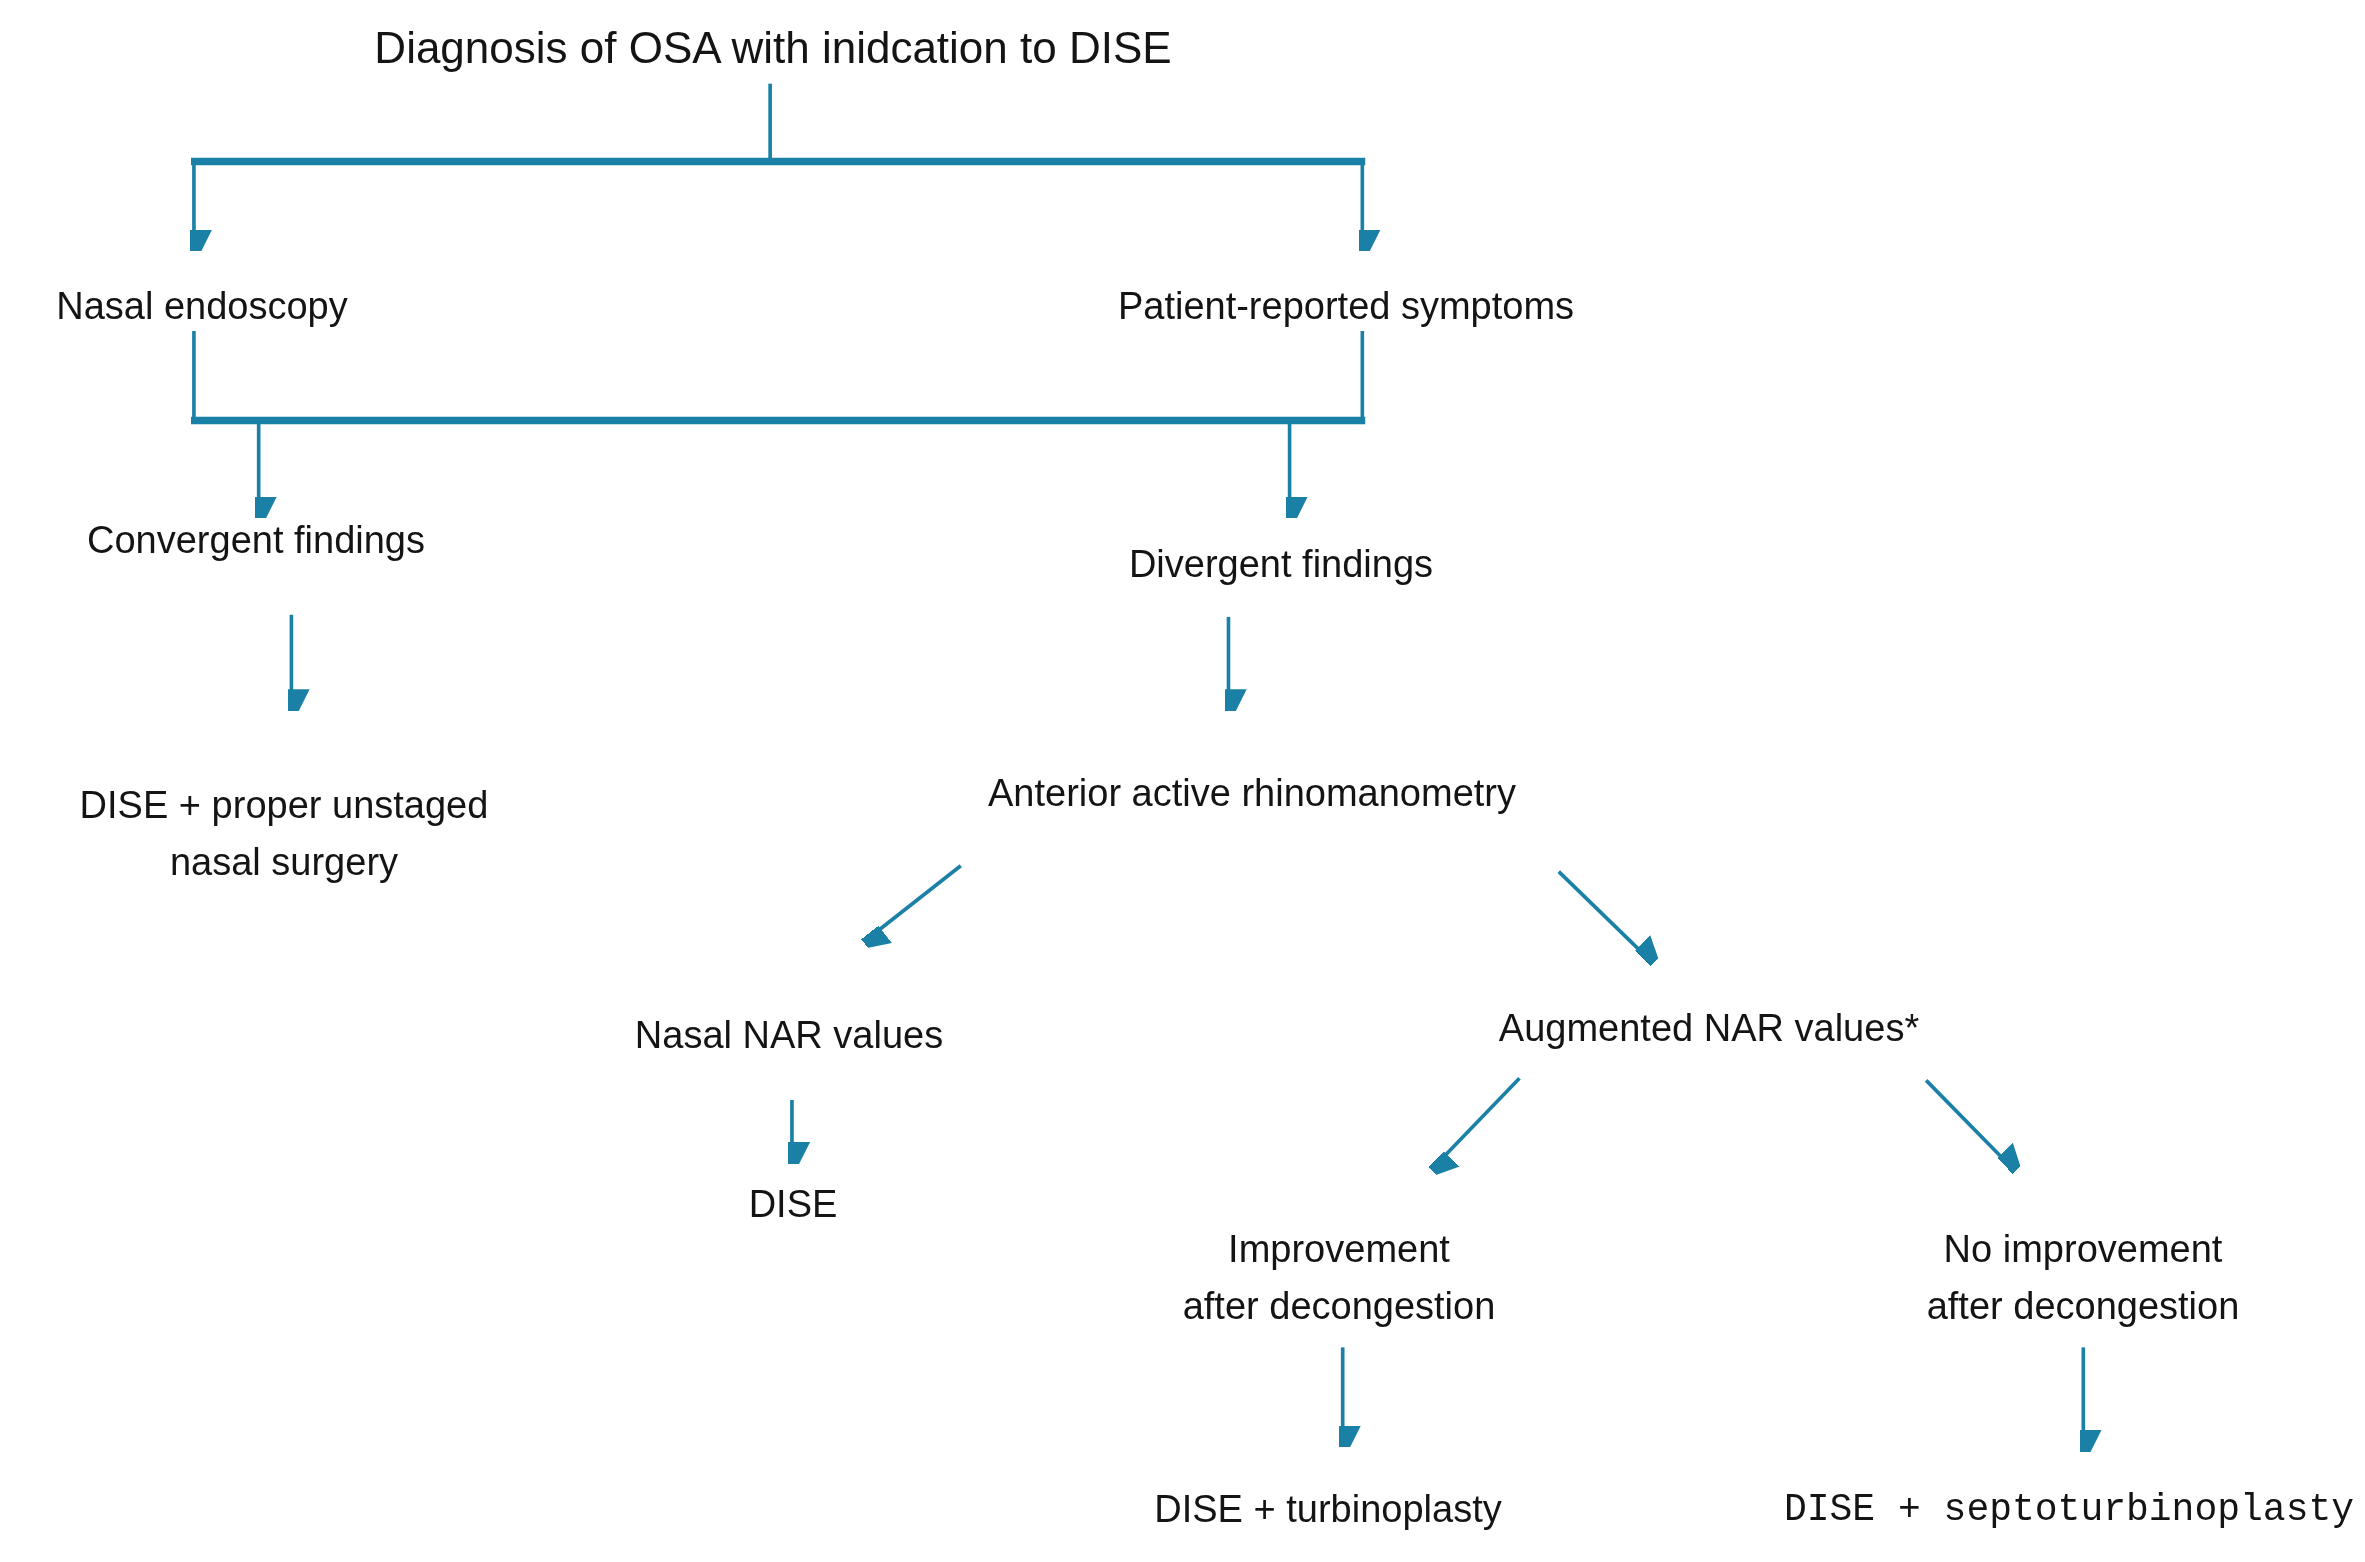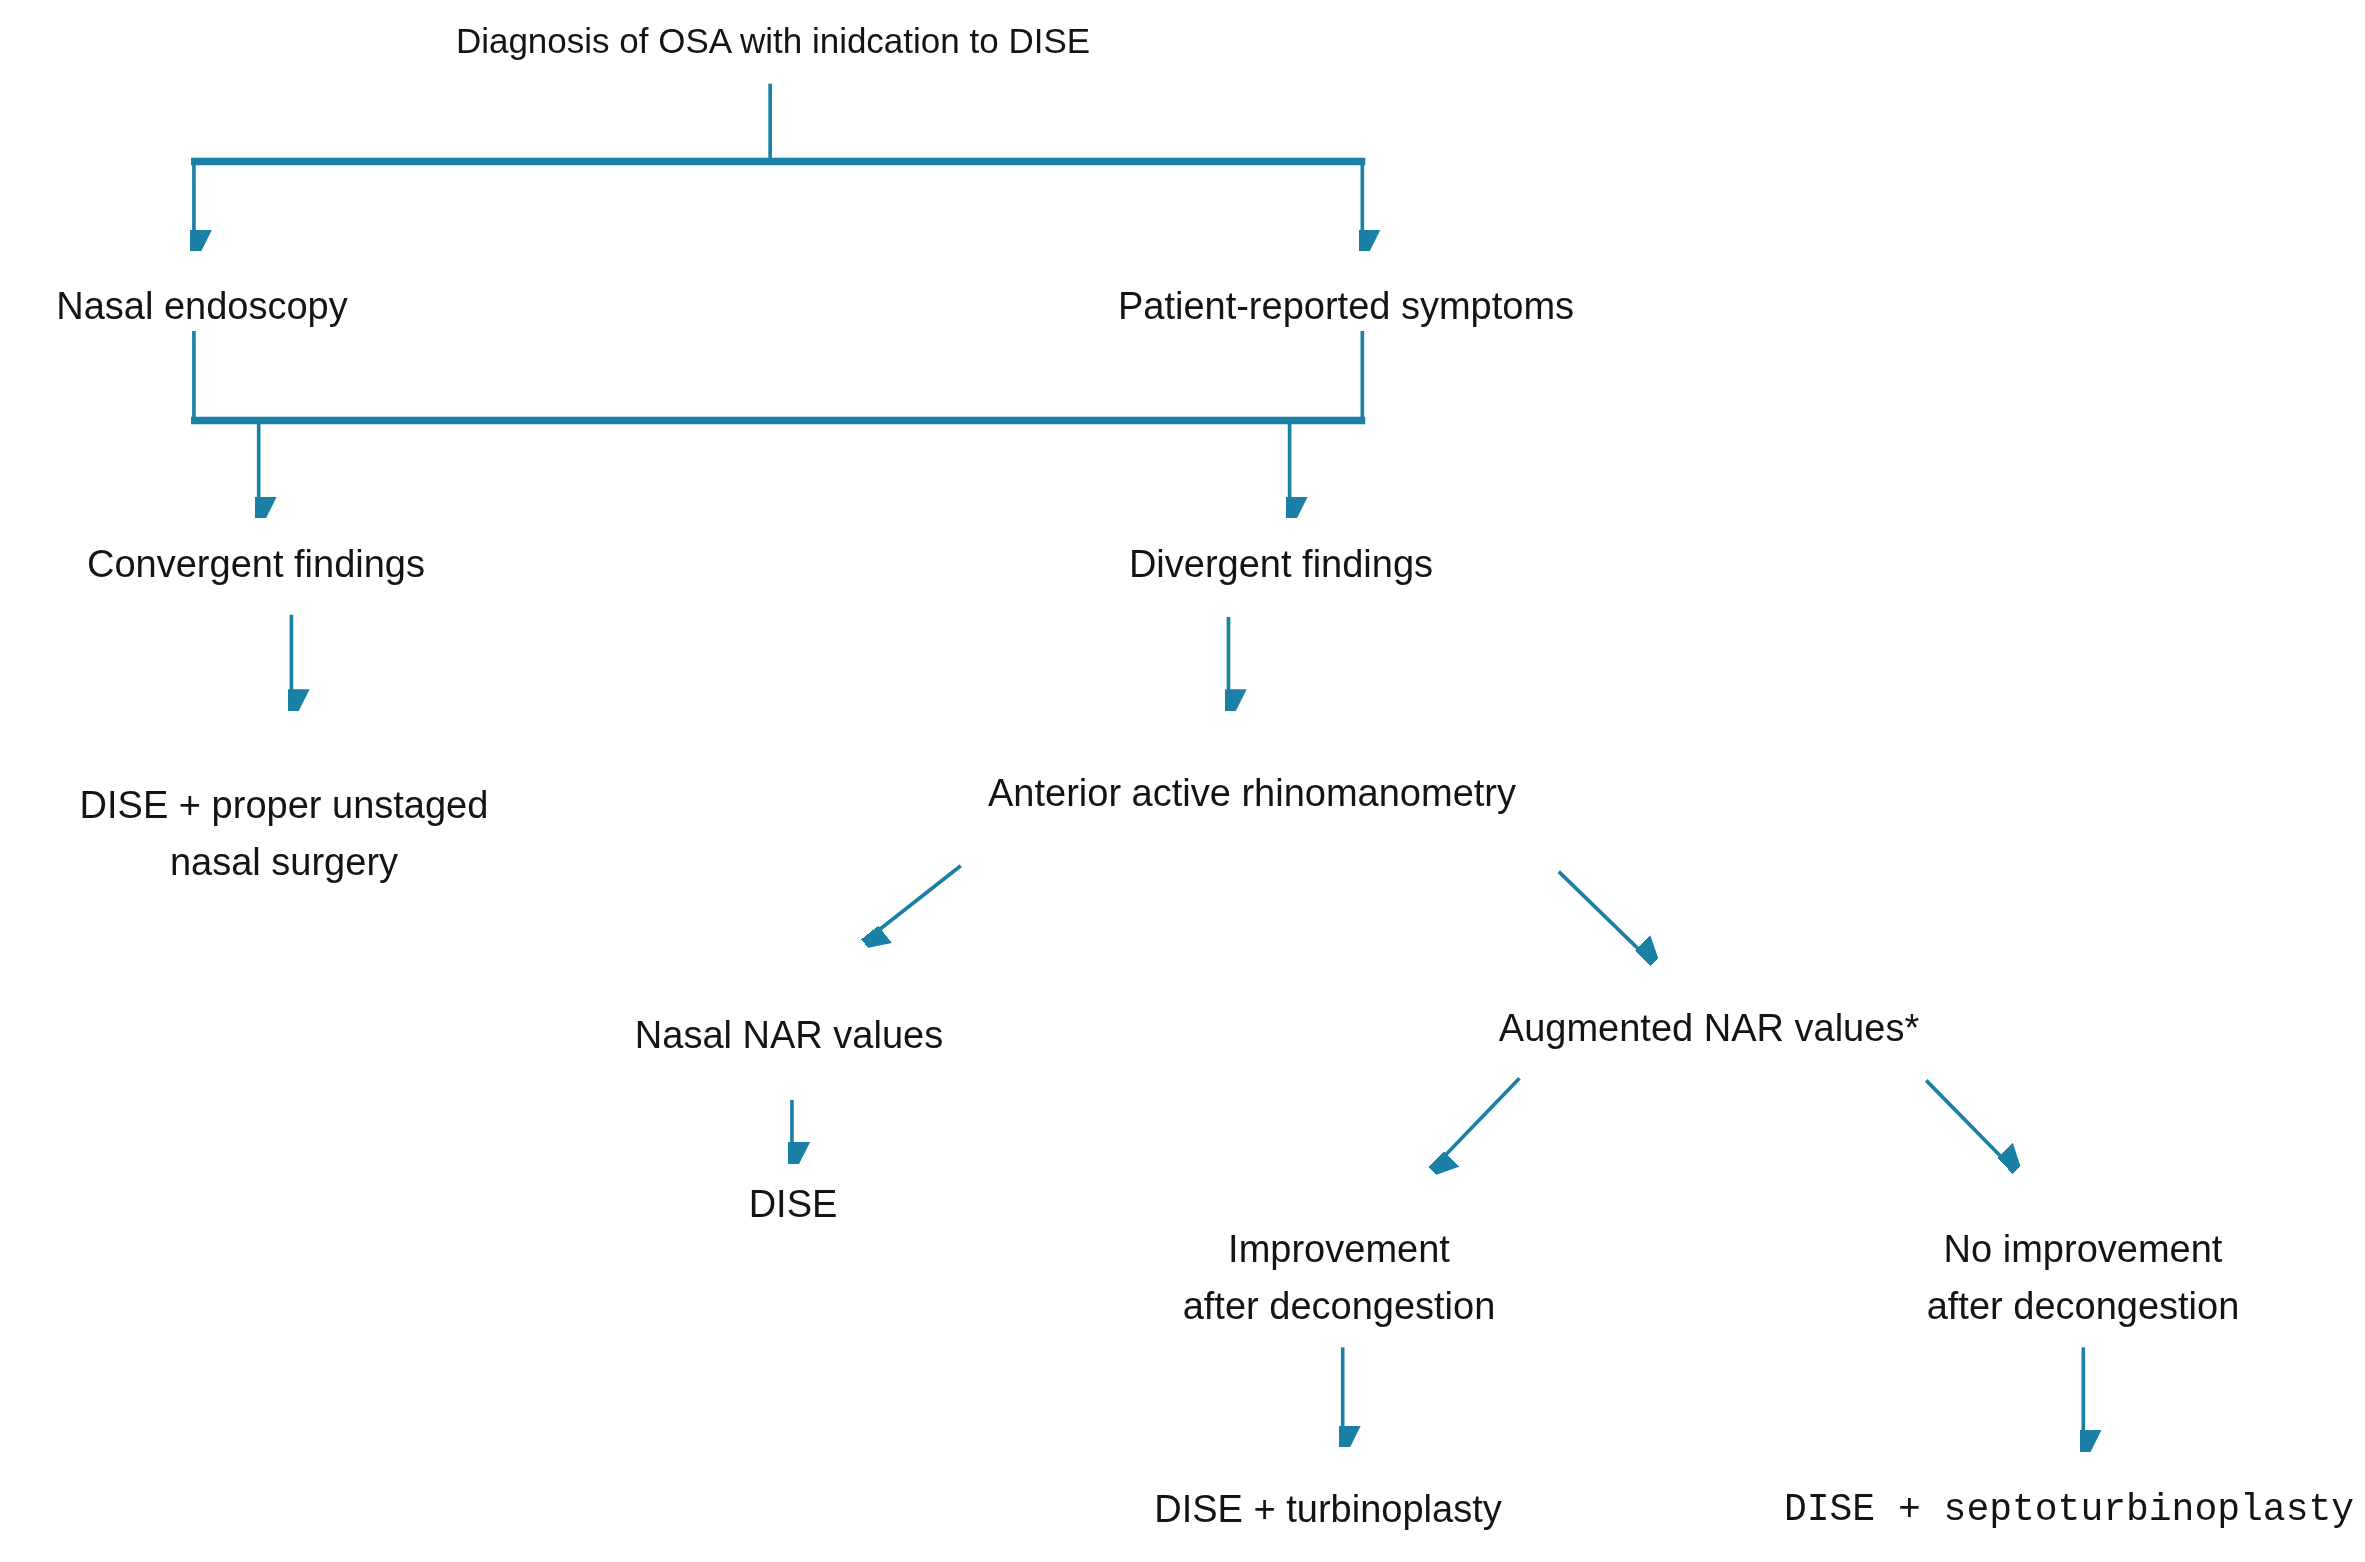--- a/index.html
+++ b/index.html
@@ -37,21 +37,21 @@
   .node {
     position: absolute;
     transform: translateX(-50%);
     white-space: nowrap;
     text-align: center;
     font-size: 38px;
     line-height: 1.5;
     color: var(--text, #141414);
   }
   .node.title {
-    font-size: 35px;
+    font-size: 44px;
   }
 </style>
 </head>
 <body>
 
 <div id="canvas" style="--accent: #1A80A6; --text: #141414; --bg: #FFFFFF;">
 
   <svg id="connector-layer" viewBox="0 0 3251 2147" xmlns="http://www.w3.org/2000/svg">
     <defs>
       <marker id="arrowhead" markerWidth="6" markerHeight="6" refX="0.5" refY="5" orient="auto" markerUnits="strokeWidth">
@@ -88,21 +88,21 @@
     <path class="link" marker-end="url(#arrowhead)" d="M 1845 1852 L 1845 1962"></path>
     <path class="link" marker-end="url(#arrowhead)" d="M 2863 1852 L 2863 1968"></path>
   </svg>
 
   <div class="node title" style="left:773px; top:14.6px;">Diagnosis of OSA with inidcation to DISE</div>
 
   <div class="node" style="left:202px; top:278px;">Nasal endoscopy</div>
 
   <div class="node" style="left:1346px; top:278px;">Patient-reported symptoms</div>
 
-  <div class="node" style="left:256px; top:536px;">Convergent findings</div>
+  <div class="node" style="left:256px; top:512px;">Convergent findings</div>
 
   <div class="node" style="left:1281px; top:536px;">Divergent findings</div>
 
   <div class="node" style="left:284px; top:741px;margin-top:36px;">
     <div>DISE + proper unstaged</div>
     <div>nasal surgery</div>
   </div>
 
   <div class="node" style="left:1252px; top:765px;text-align:center;">Anterior active rhinomanometry</div>
 

